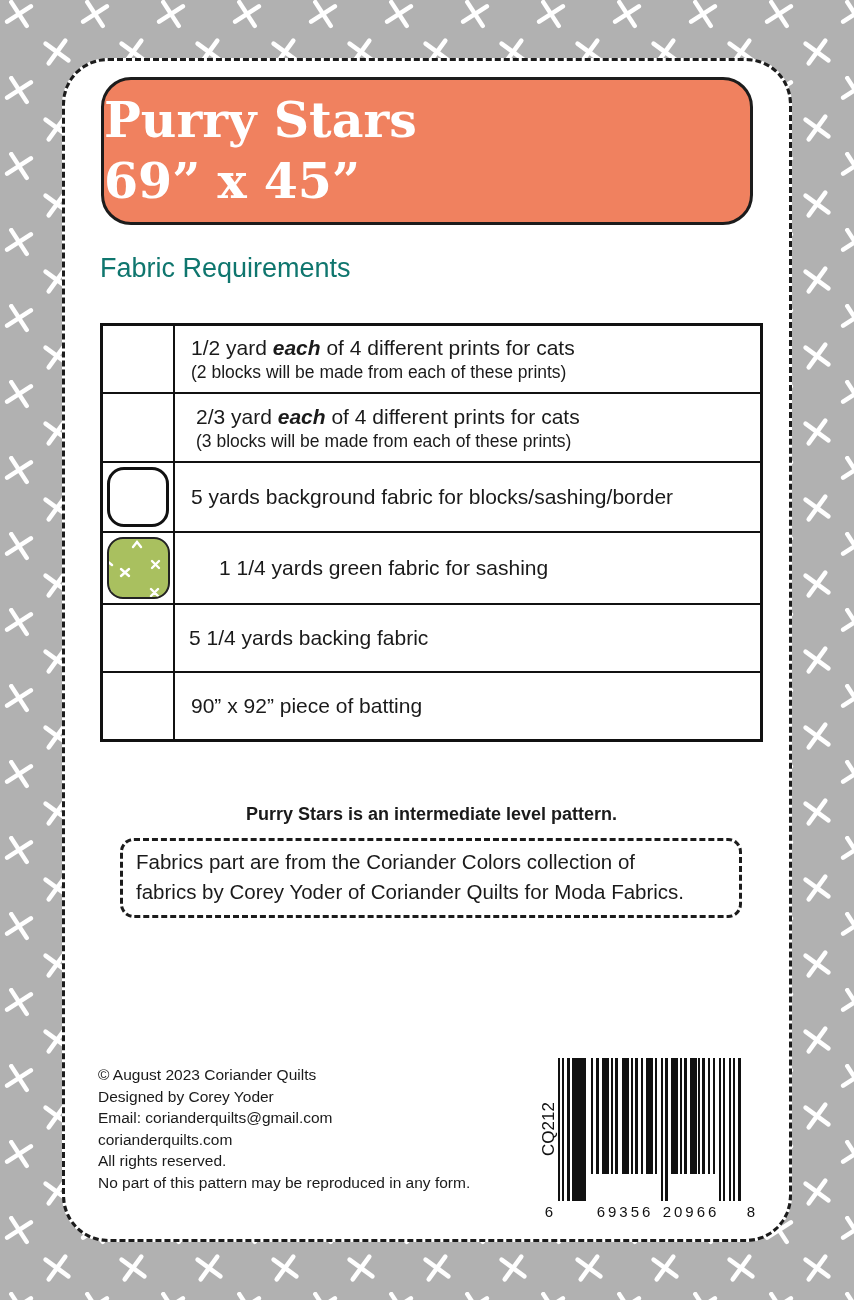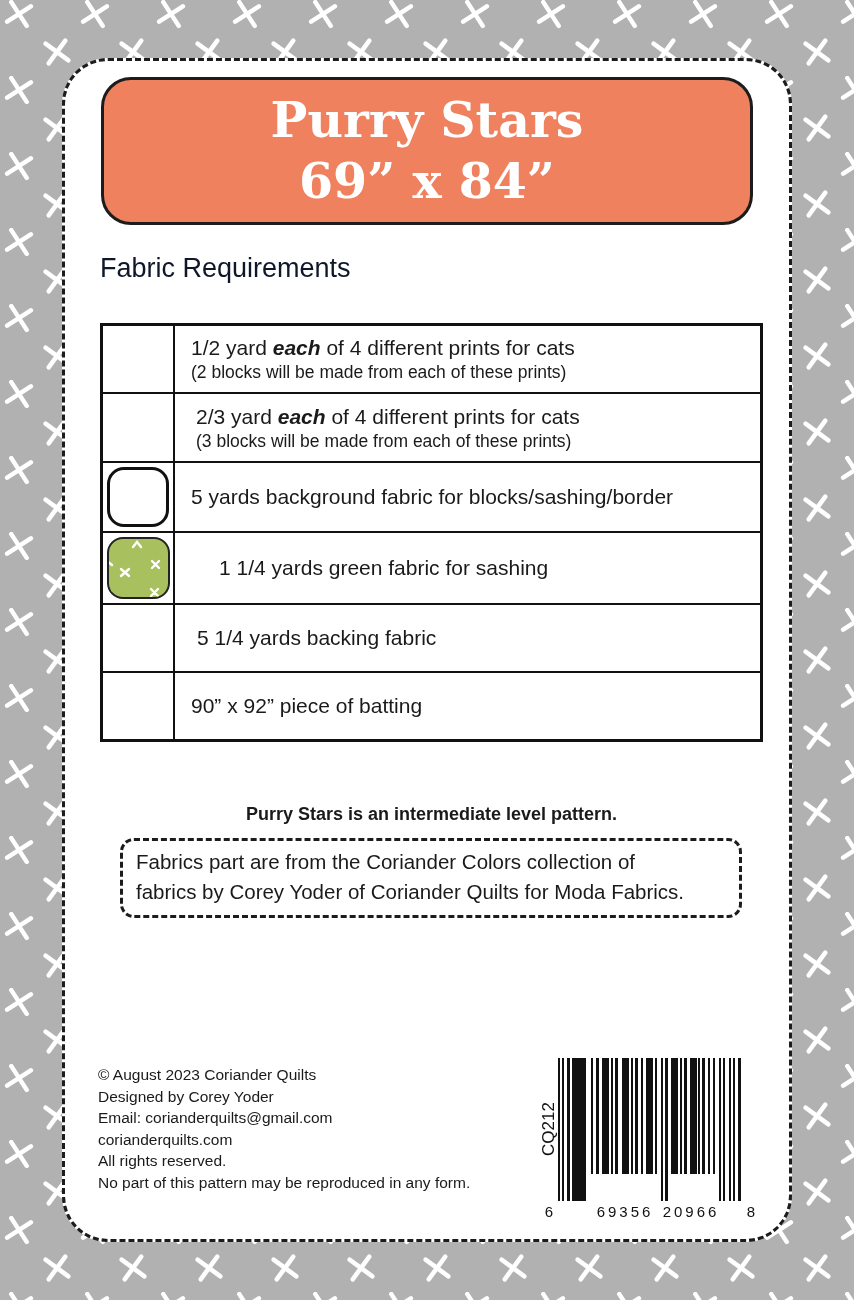--- a/index.html
+++ b/index.html
@@ -12,31 +12,31 @@
 
   .card {
     position: absolute; left: 62px; top: 58px; width: 730px; height: 1184px;
     background: #ffffff; border: 3px dashed #1c1c1c; border-radius: 46px;
     box-sizing: border-box;
   }
 
   .title-banner {
     position: absolute; left: 36px; top: 16px; width: 652px; height: 148px;
     border: 3px solid #1c1c1c; border-radius: 30px; box-sizing: border-box;
-    display: flex; flex-direction: column; align-items: center; justify-content: center;
+    display: flex; flex-direction: column; align-items: flex-start; justify-content: center;
     background: #F0815F;
   }
   .title-line {
     font-family: "DejaVu Serif", serif; font-weight: 700;
     font-size: 49px; line-height: 61px; color: #ffffff; white-space: nowrap;
   }
 
   .section-heading {
     position: absolute; left: 35px; top: 192px;
-    font-size: 27px; font-weight: 400; color: #0f172a;
+    font-size: 27px; font-weight: 400; color: #0f766e;
   }
 
   table.fabric {
     position: absolute; left: 35px; top: 262px; width: 663px;
     border-collapse: collapse; table-layout: fixed;
   }
   table.fabric { border: 3px solid #111; }
   table.fabric td { border: 2.5px solid #111; }
   td.sw { width: 70px; text-align: center; vertical-align: middle; padding: 0; }
   td.desc { vertical-align: middle; padding: 6px 6px 6px 16px; }
@@ -89,21 +89,21 @@
     </pattern>
   </defs>
   <rect x="0" y="0" width="854" height="1300" fill="#B1B1B1"></rect>
   <rect x="0" y="0" width="854" height="1300" fill="url(#xpat)"></rect>
 </svg>
 
 <div class="card">
 
   <div class="title-banner">
     <div class="title-line">Purry Stars</div>
-    <div class="title-line">69” x 84”</div>
+    <div class="title-line">69” x 45”</div>
   </div>
 
   <div class="section-heading">Fabric Requirements</div>
 
   <table class="fabric">
     <tbody>
         <tr class="r1line">
       <td class="sw"></td>
       <td class="desc">
         <div class="l1"><span>1/2 yard </span><em>each</em><span> of 4 different prints for cats</span></div>
@@ -138,21 +138,21 @@
             </g>
           </svg>
         </div>
       </td>
       <td class="desc">
         <div class="l1" style="height:58px; display:flex; align-items:center;margin-left:28px;">1 1/4 yards green fabric for sashing</div>
       </td>
     </tr>
     <tr>
       <td class="sw"></td>
-      <td class="desc" style="padding-left:22px;">
+      <td class="desc" style="padding-left:14px;">
         <div class="l1" style="height:54px; display:flex; align-items:center;">5 1/4 yards backing fabric</div>
       </td>
     </tr>
     <tr>
       <td class="sw"></td>
       <td class="desc">
         <div class="l1" style="height:54px; display:flex; align-items:center;">90” x 92” piece of batting</div>
       </td>
     </tr>
   </tbody>

